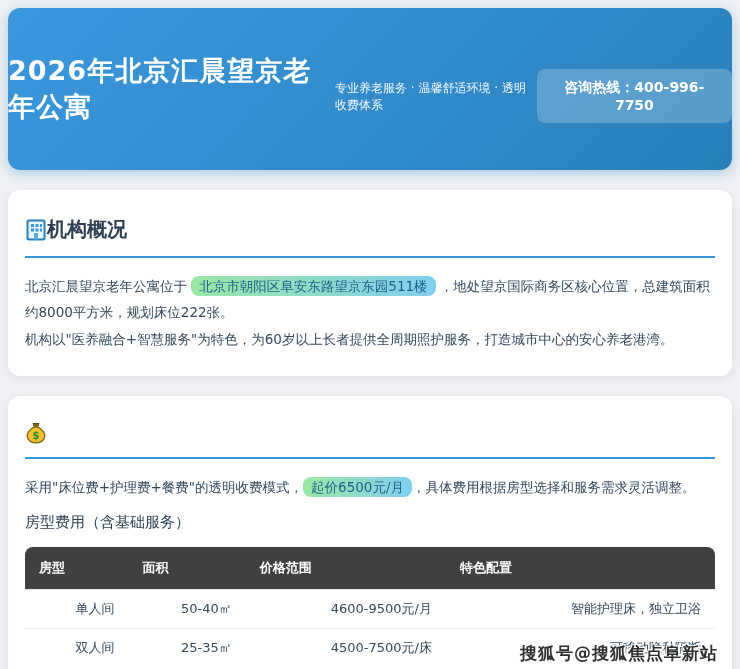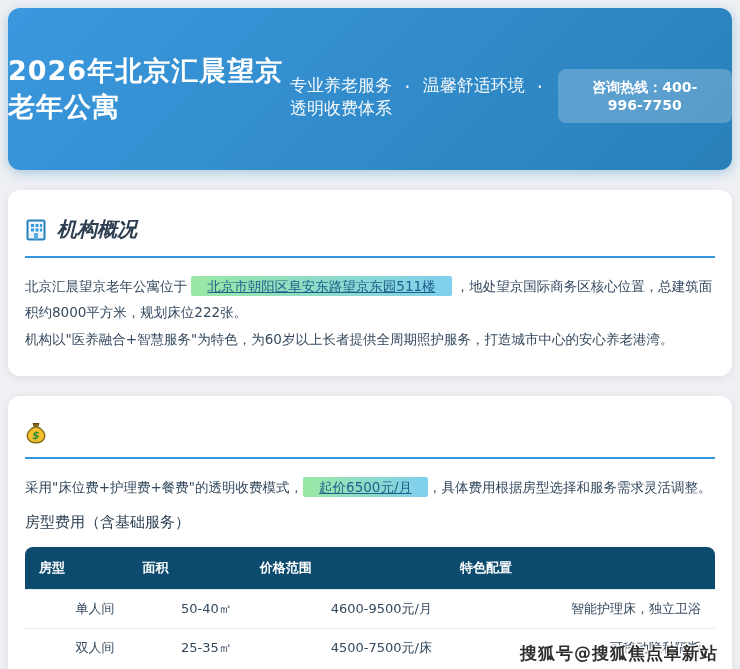--- a/index.html
+++ b/index.html
@@ -13,69 +13,67 @@
   }
   .header-card {
     height:162px;
     border-radius:12px;
     background:linear-gradient(135deg,#3b98de 0%,#2980b9 100%);
     box-shadow:0 3px 12px rgba(41,128,185,0.35);
     display:flex; flex-direction:row; align-items:center; justify-content:center;
     color:#fff;
   }
   .header-title { font-size:27px; font-weight:bold; letter-spacing:1px; }
-  .header-subtitle { font-size:17px; margin-top:15px; color:rgba(255,255,255,0.95);font-family:Liberation Mono, monospace; }
+  .header-subtitle { font-size:12px; margin-top:15px; color:rgba(255,255,255,0.95); }
   .hotline-btn {
     margin-top:14px;
     background:rgba(255,255,255,0.22);
     border:none;
     border-radius:8px;
     padding:10px 22px;
     color:#fff; font-size:14px; font-weight:bold;
     font-family:inherit;
     cursor:pointer;
   }
   .card {
     background:#fff;
     border-radius:12px;
     margin-top:20px;
     padding:26px 17px 24px 17px;
     box-shadow:0 2px 10px rgba(0,0,0,0.07);
   }
   .section-title {
-    display:flex; align-items:center; gap:10px;
+    display:flex; align-items:center; 
     font-size:20px; font-weight:bold; color:#2c3e50;
     padding-bottom:13px;
     border-bottom:2px solid #3498db;
-    font-style:italic;
   }
   .section-title svg { flex:0 0 auto; }
   .body-text {
     margin-top:15px;
     font-size:13.5px; color:#34495e; line-height:1.95;
   }
   .hl {
     background:linear-gradient(90deg,#9be8a4 0%,#7fd0ef 100%);
     color:#1f5f8b;
-    padding:2px 16px;
-    border-radius:2px;
-    text-decoration:underline;
+    padding:2px 8px;
+    border-radius:8px;
   }
   .subheading {
     margin-top:13px;
     font-size:15px; font-weight:normal; color:#2c3e50;
   }
   .table-wrap {
     margin-top:15px;
     border-radius:8px;
     overflow:hidden;
   }
   table { width:100%; border-collapse:collapse; table-layout:fixed; }
   th {
-    background:#0c4a6e; color:#fff;
+    background:#404040; color:#fff;
     font-size:13px; font-weight:bold; text-align:left;
     padding:12px 14px;
   }
   td {
     font-size:13px; color:#34495e; text-align:right;
     padding:10px 14px;
     border-top:1px solid #e8ecef;
     background:#fff;
   }
   .col1{width:15%;} .col2{width:17%;} .col3{width:29%;} .col4{width:39%;}

